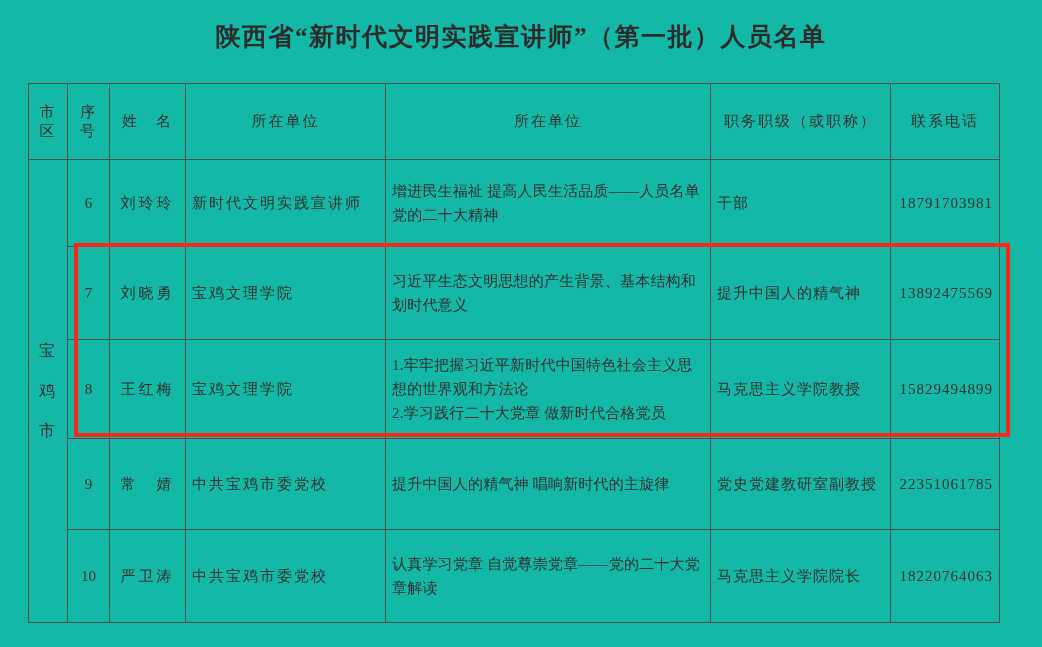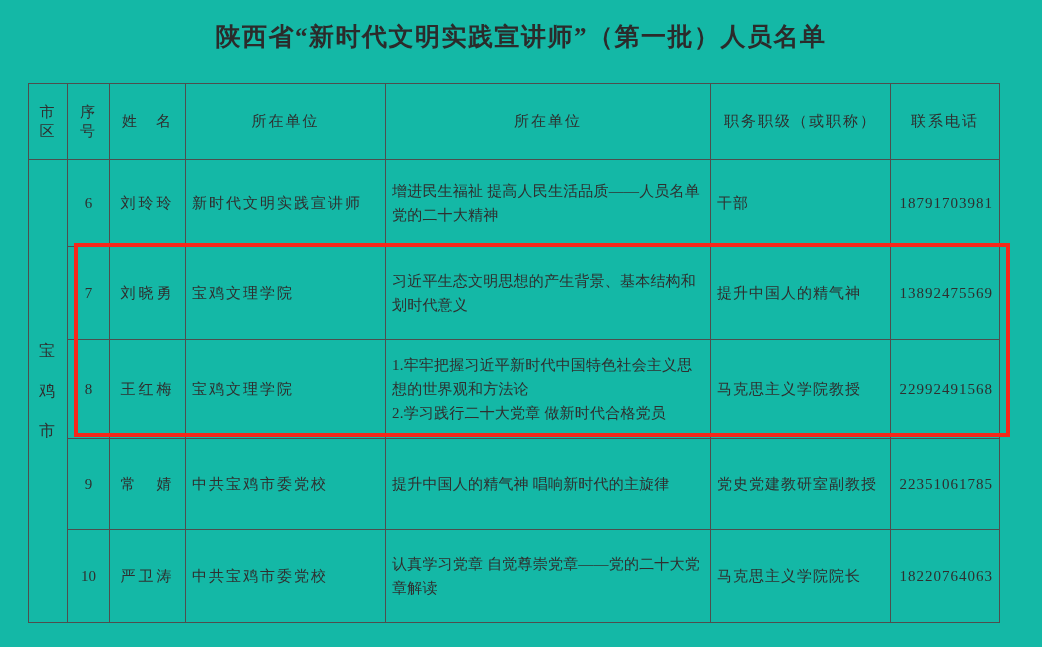--- a/index.html
+++ b/index.html
@@ -97,21 +97,21 @@
         <td class="cell-phone">13892475569</td>
       </tr>
       <tr class="row-8">
         <td class="cell-seq">8</td>
         <td class="cell-name">王红梅</td>
         <td class="cell-unit">宝鸡文理学院</td>
         <td class="cell-topic">1.牢牢把握习近平新时代中国特色社会主义思
 想的世界观和方法论
 2.学习践行二十大党章 做新时代合格党员</td>
         <td class="cell-pos">马克思主义学院教授</td>
-        <td class="cell-phone">22992491568</td>
+        <td class="cell-phone">15829494899</td>
       </tr>
       <tr class="row-9">
         <td class="cell-seq">9</td>
         <td class="cell-name">常　婧</td>
         <td class="cell-unit">中共宝鸡市委党校</td>
         <td class="cell-topic">提升中国人的精气神 唱响新时代的主旋律</td>
         <td class="cell-pos">党史党建教研室副教授</td>
         <td class="cell-phone">22351061785</td>
       </tr>
       <tr class="row-10">

